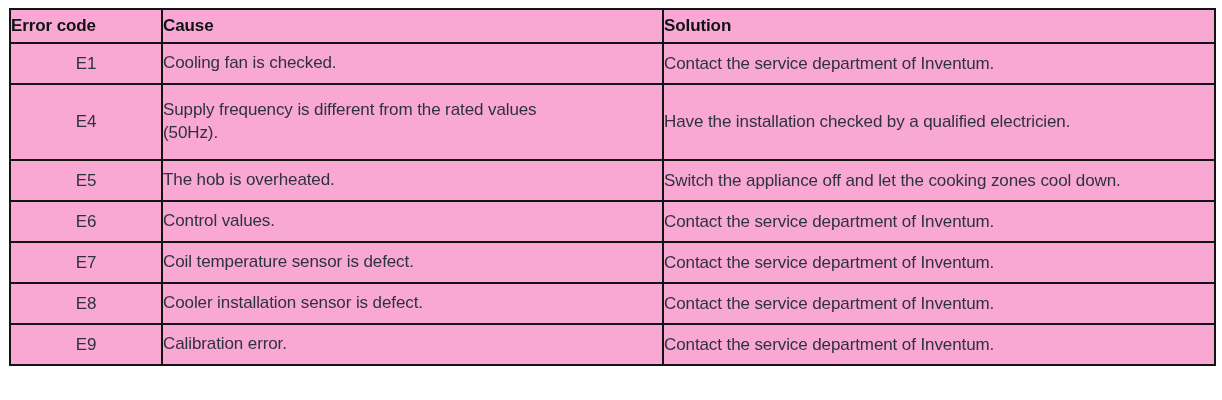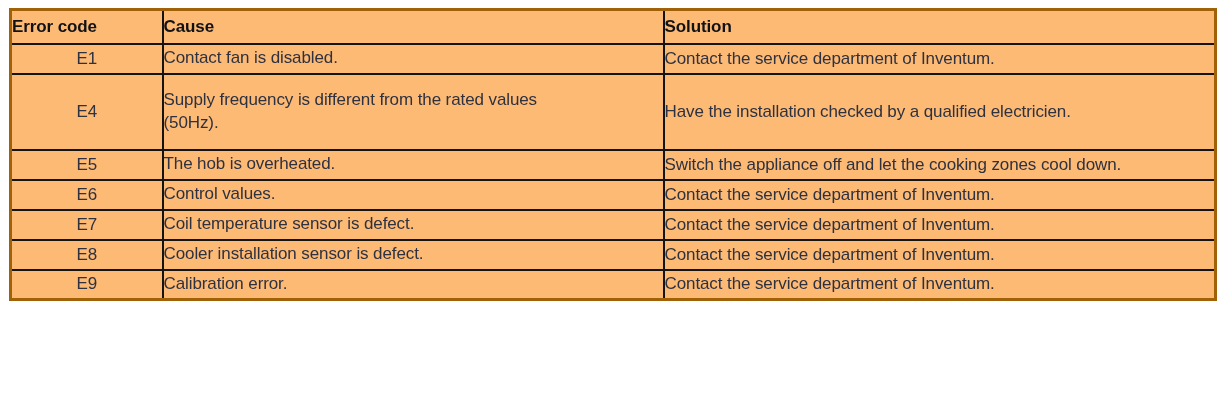--- a/index.html
+++ b/index.html
@@ -13,37 +13,37 @@
   }
   .table-wrap {
     position: absolute;
     left: 9px;
     top: 8px;
   }
   table.error-table {
     border-collapse: collapse;
     table-layout: fixed;
     width: 1205px;
-    background: #fdba74;
-    border: 3px solid #a16207;
+    background: #f9a8d4;
+    border: 1px solid #a16207;
   }
   table.error-table col.col-code { width: 152px; }
   table.error-table col.col-cause { width: 501px; }
   table.error-table col.col-solution { width: 552px; }
   table.error-table th,
   table.error-table td {
     border: 2px solid #141414;
     font-size: 17px;
     letter-spacing: -0.1px;
     vertical-align: middle;
     padding: 0;
     box-sizing: border-box;
   }
   table.error-table thead tr { height: 34px; }
-  table.error-table tbody tr { height: 30px; }
+  table.error-table tbody tr { height: 41px; }
   table.error-table tbody tr.tall-row { height: 76px; }
   th.h-code, th.h-cause, th.h-solution {
     font-weight: bold;
     color: #101216;
     text-align: left;
     padding-left: 13px;
   }
   td.c-code {
     text-align: center;
     color: #2e3140;
@@ -69,21 +69,21 @@
     <thead>
       <tr>
         <th class="h-code">Error code</th>
         <th class="h-cause">Cause</th>
         <th class="h-solution">Solution</th>
       </tr>
     </thead>
     <tbody>
       <tr>
         <td class="c-code">E1</td>
-        <td class="c-cause">Contact fan is disabled.</td>
+        <td class="c-cause">Cooling fan is checked.</td>
         <td class="c-solution">Contact the service department of Inventum.</td>
       </tr>
       <tr class="tall-row">
         <td class="c-code">E4</td>
         <td class="c-cause">Supply frequency is different from the rated values
 (50Hz).</td>
         <td class="c-solution">Have the installation checked by a qualified electricien.</td>
       </tr>
       <tr>
         <td class="c-code">E5</td>

